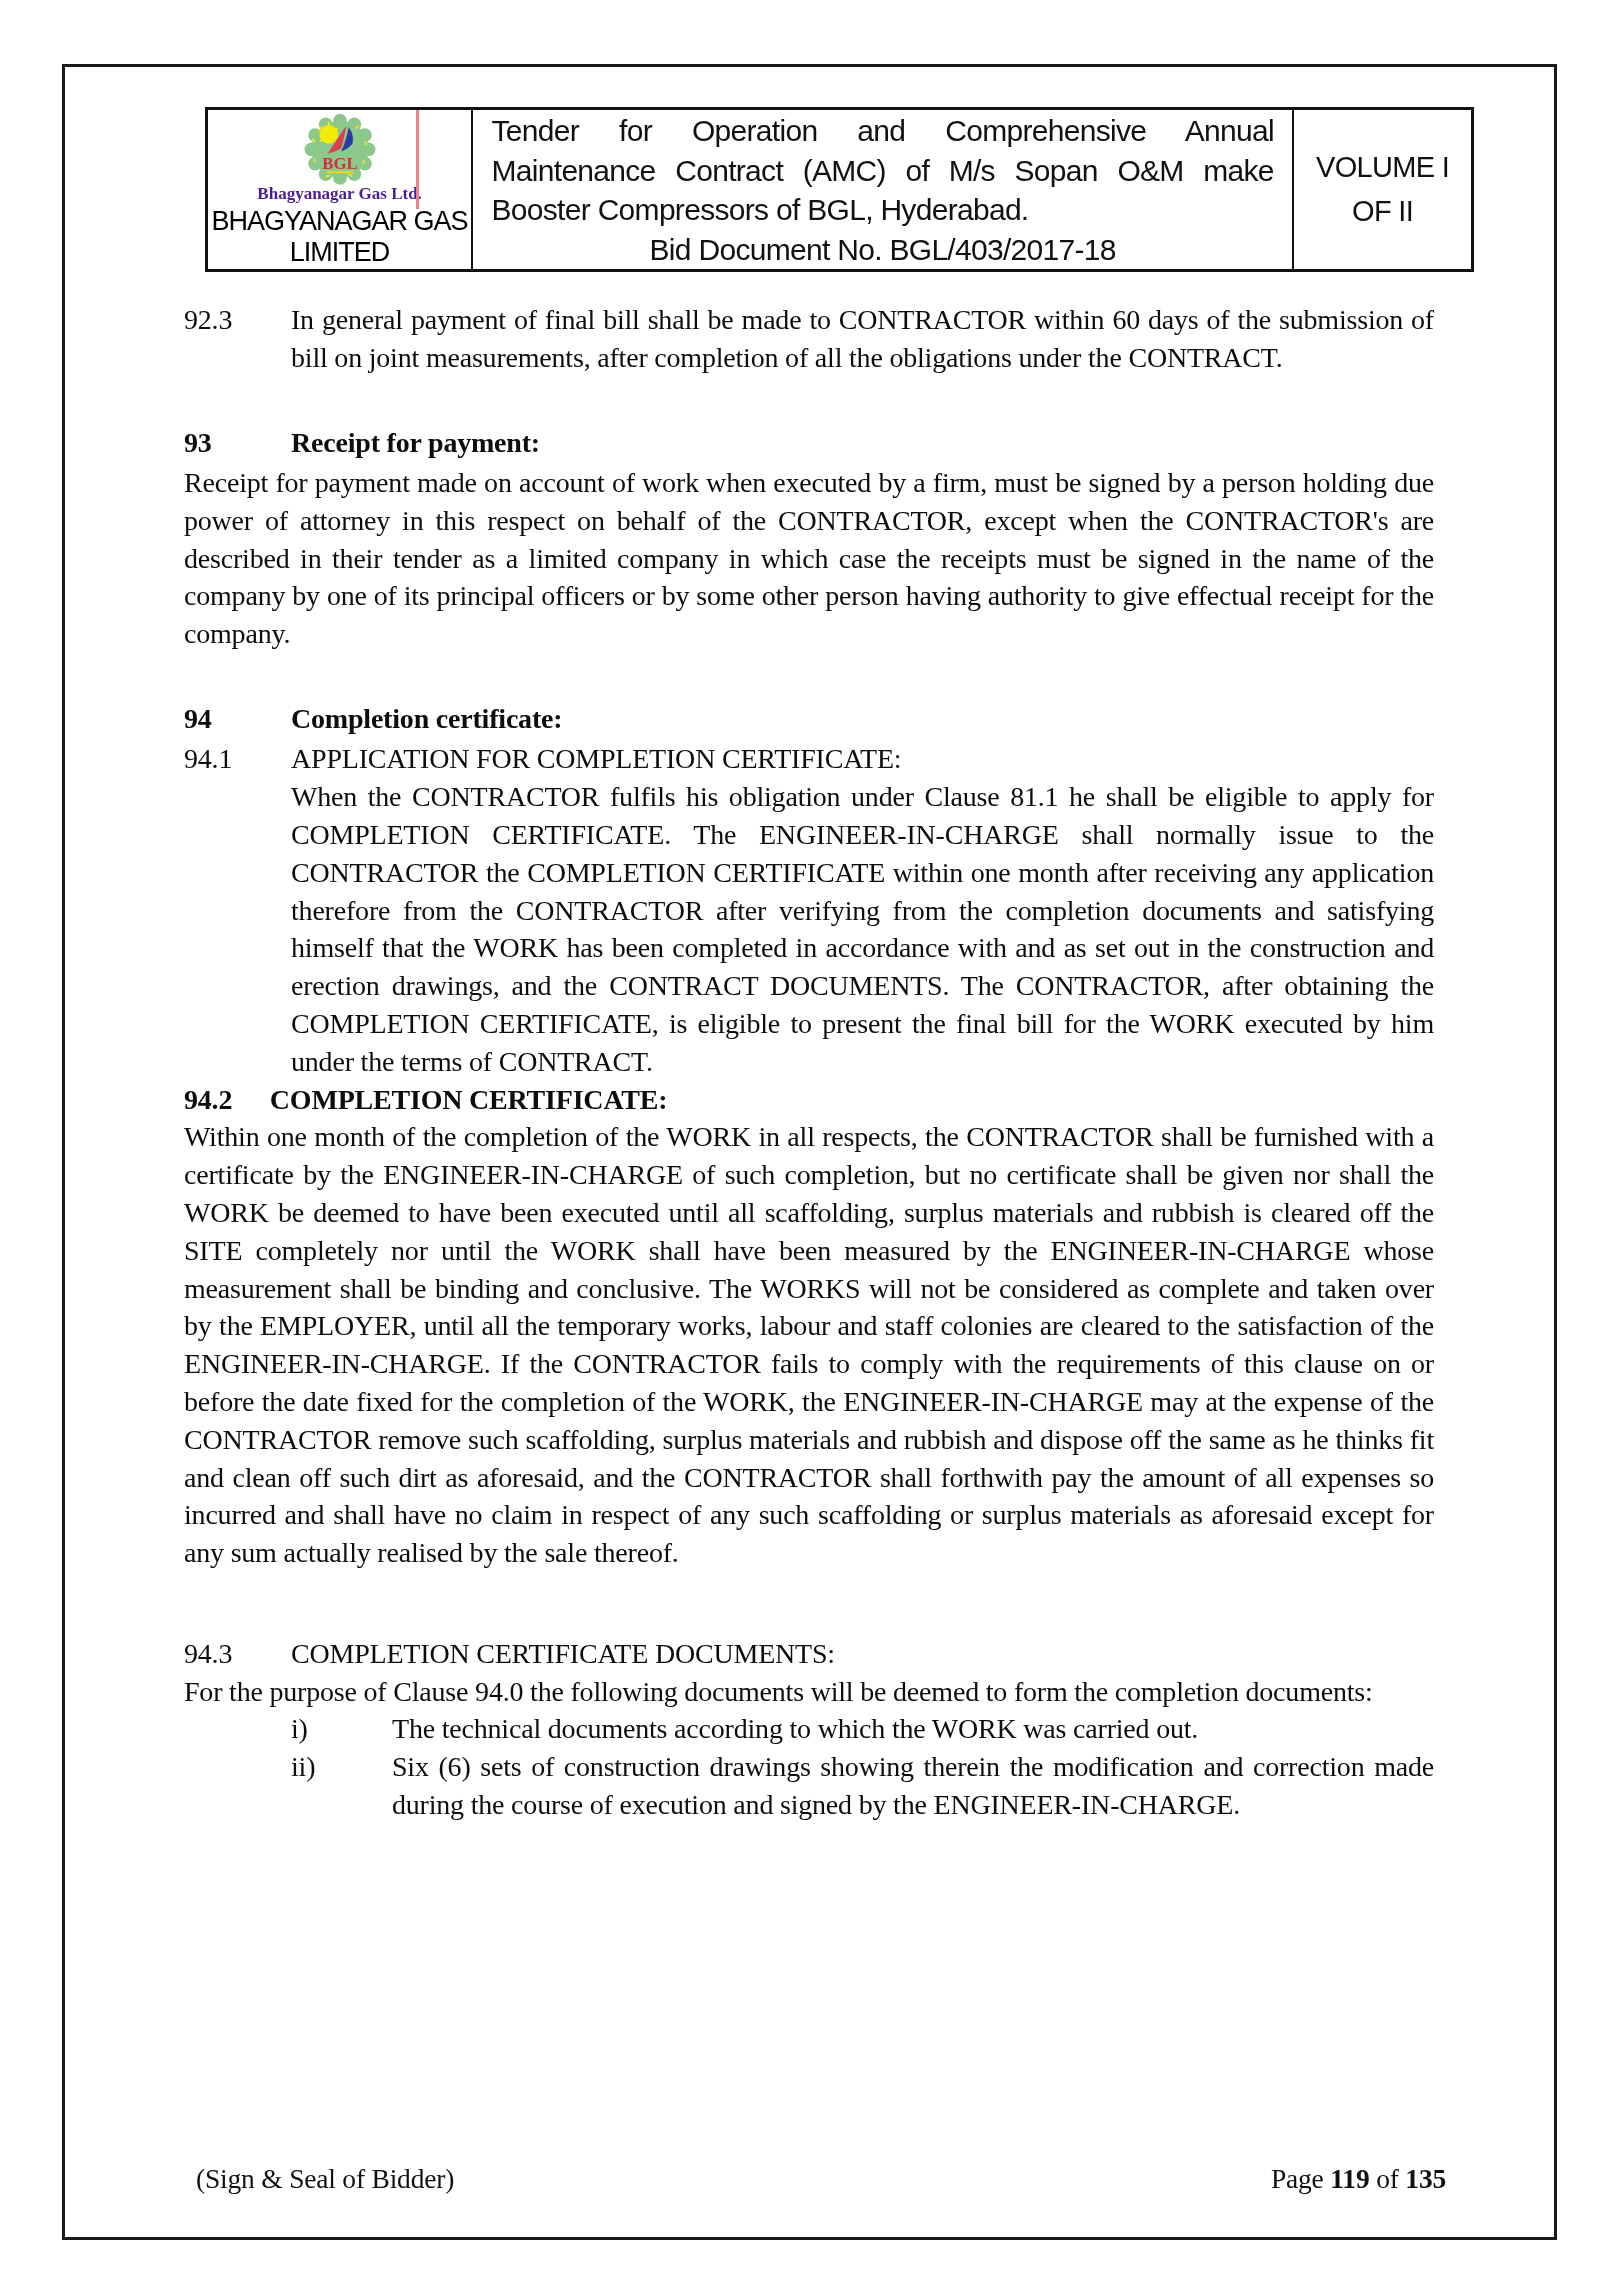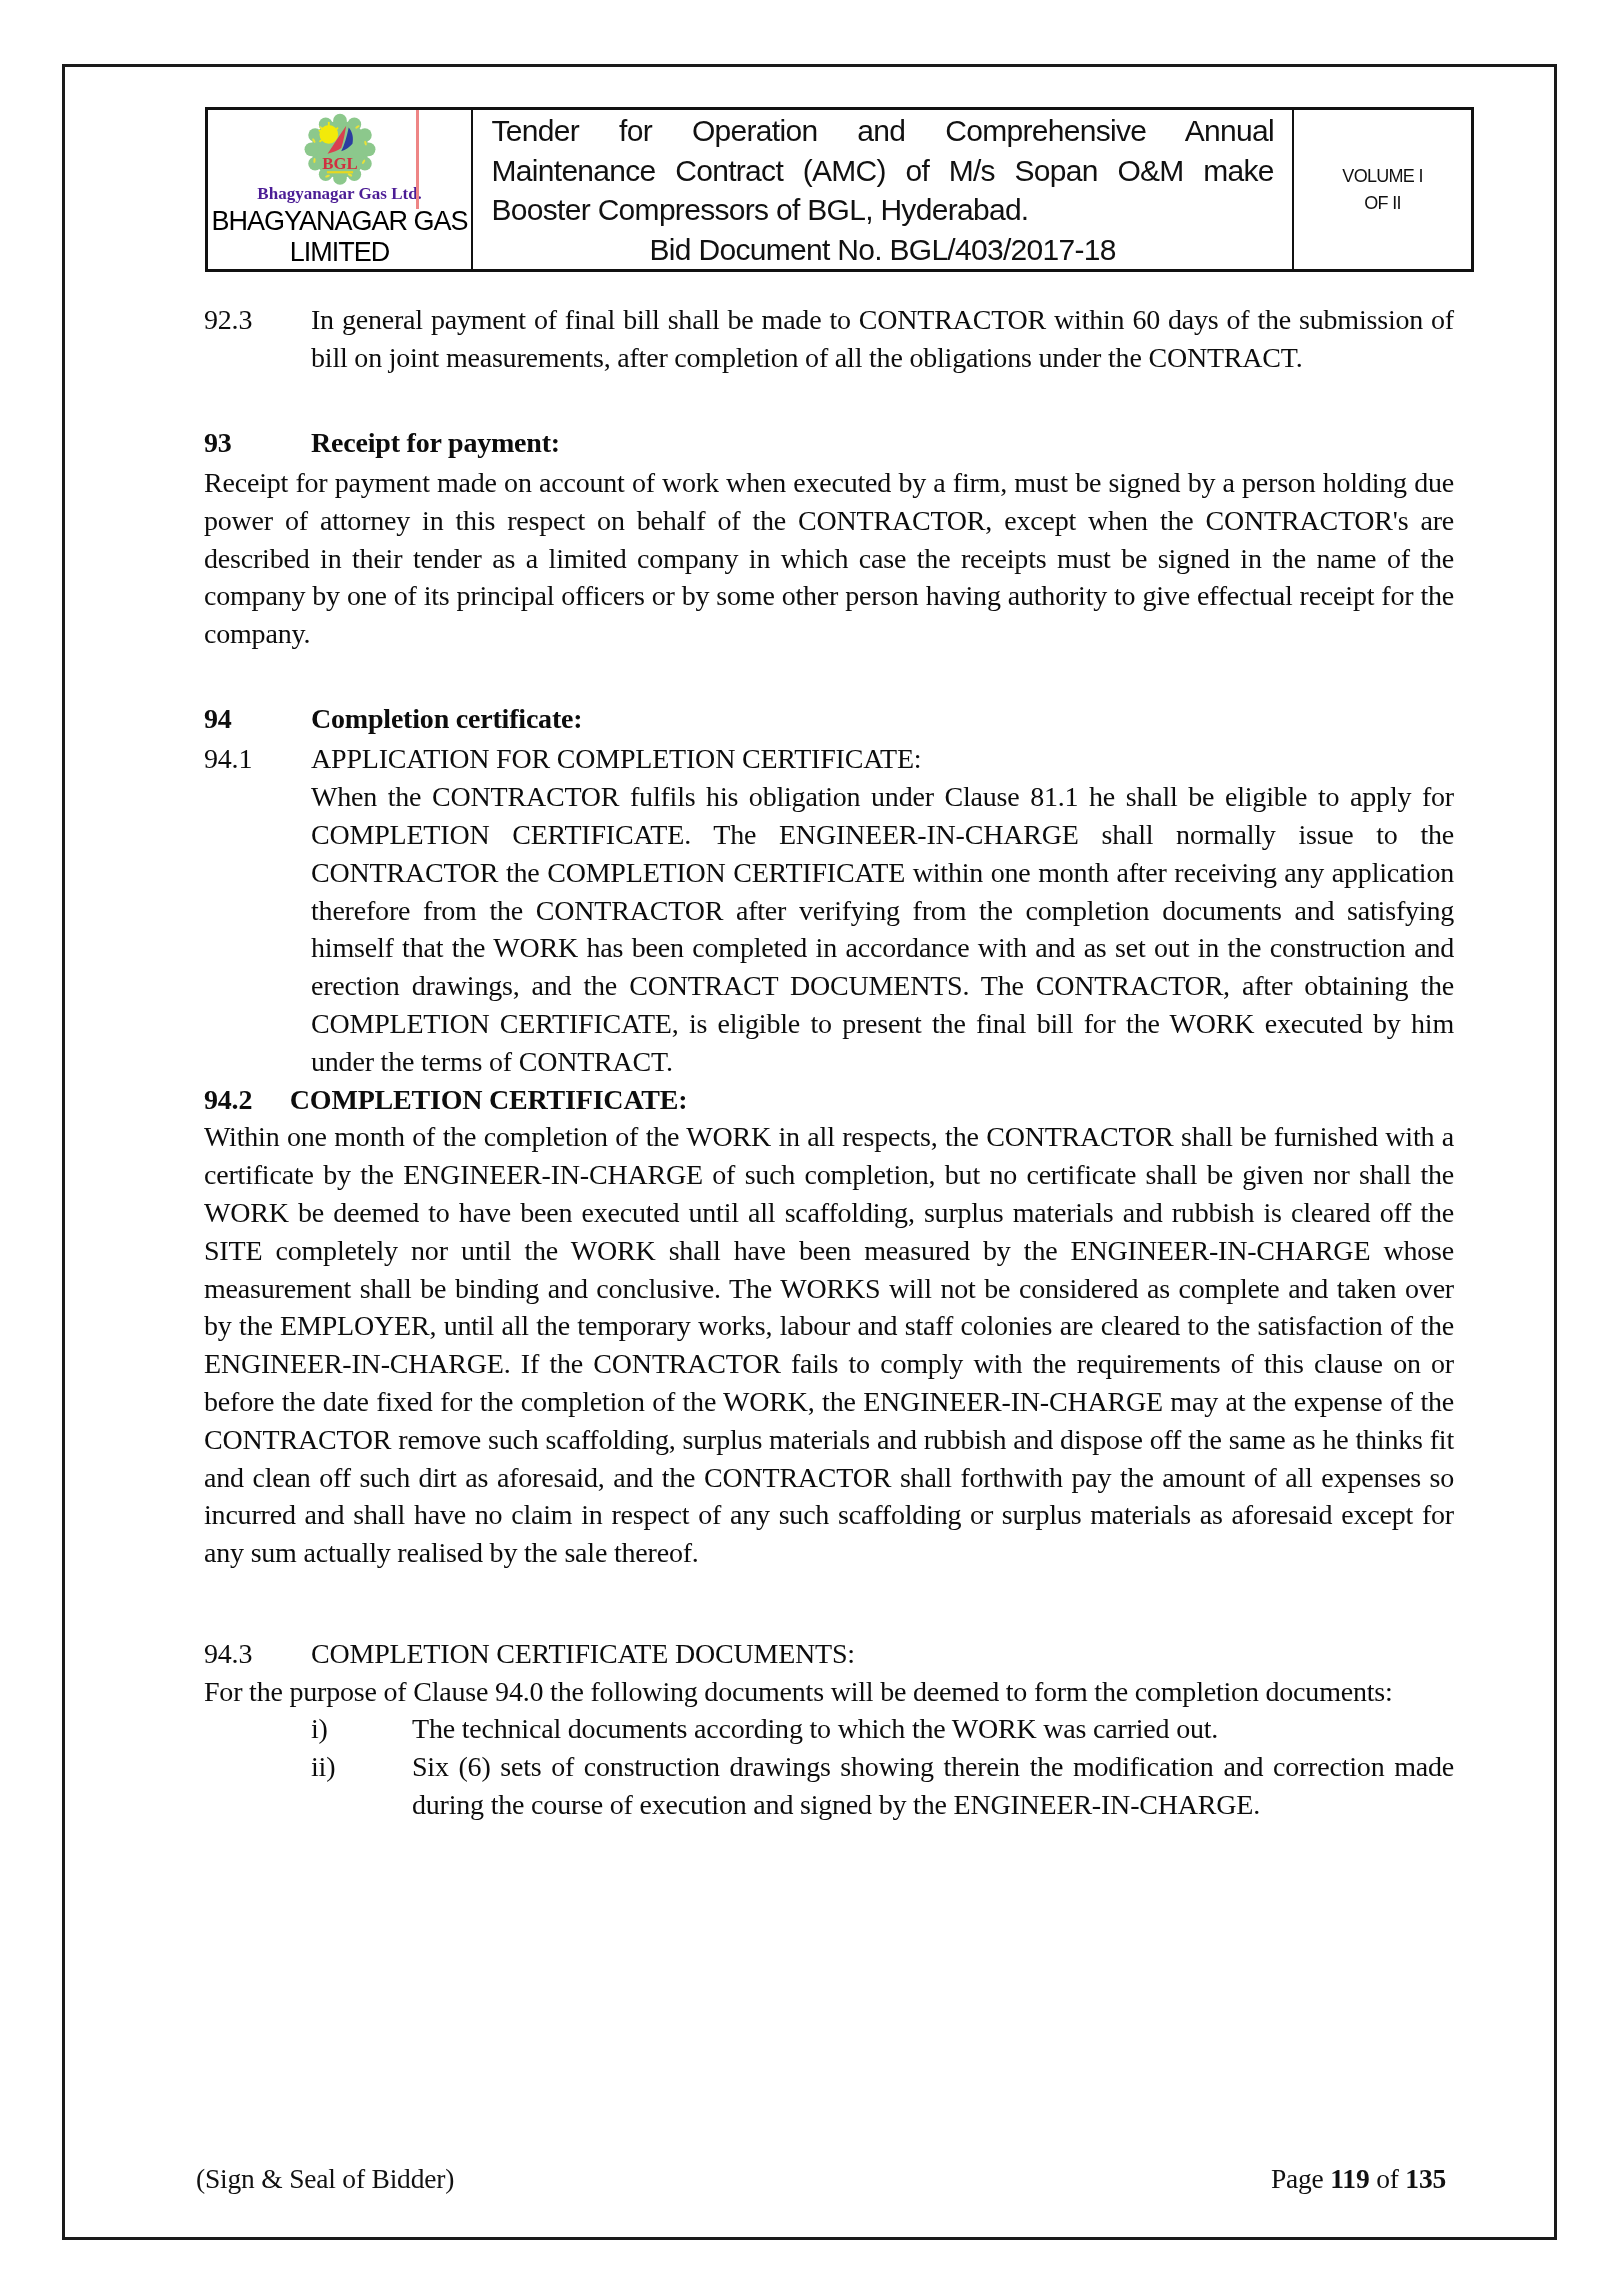--- a/index.html
+++ b/index.html
@@ -11,31 +11,31 @@
   
   .header-table{position:absolute;left:205px;top:107px;width:1269px;height:165px;
         border:3.3px solid #111;box-sizing:border-box;display:flex;background:#fff;}
   .ht-col{box-sizing:border-box;position:relative;}
   .ht-col1{width:21%;border-right:2.6px solid #111;display:flex;flex-direction:column;
         align-items:center;justify-content:flex-start;padding-top:2px;}
   .ht-col2{width:65%;border-right:2.6px solid #111;padding:3.9px 18.3px 2.6px 18.3px;
         font-family:"Liberation Sans", sans-serif;font-size:30px;line-height:1.32;
         letter-spacing:-0.7px;display:flex;flex-direction:column;justify-content:center;}
   .ht-col3{width:14%;display:flex;flex-direction:column;align-items:center;justify-content:center;
-        font-family:"Liberation Sans", sans-serif;font-size:18px;line-height:1.5;letter-spacing:-0.7px;}
+        font-family:"Liberation Sans", sans-serif;font-size:29px;line-height:1.5;letter-spacing:-0.7px;}
   .title-text{text-align:justify;}
   .bid-line{text-align:center;}
   .red-divider{position:absolute;left:79%;top:0;width:2.6px;height:62%;background:#ee8585;}
   .logo-caption{font-size:17px;font-weight:bold;color:#4c1d95;line-height:1.05;margin-top:-1.3px;
         font-family:"Liberation Serif", serif;}
   .company-name{font-family:"Liberation Sans", sans-serif;font-size:27px;line-height:1.17;
         letter-spacing:-1px;text-align:center;margin-top:2.6px;color:#000;}
 
   
-  .body-text{position:absolute;left:204px;top:301px;width:1250px;
+  .body-text{position:absolute;left:184px;top:301px;width:1250px;
         font-size:28px;line-height:1.35;letter-spacing:-0.2px;color:#0d0d0d;}
   .clause{display:flex;}
   .clause .num{flex:0 0 107px;}
   .clause .txt{flex:1;text-align:justify;}
   .mb-gap{margin-bottom:47px;}
   .mb-gap-lg{margin-bottom:63px;}
   .mb-small{margin-bottom:2.6px;}
   .bold{font-weight:bold;}
   .inline-clause{margin:0;font-weight:bold;}
   .inline-clause .num-inline{display:inline-block;min-width:79px;}

